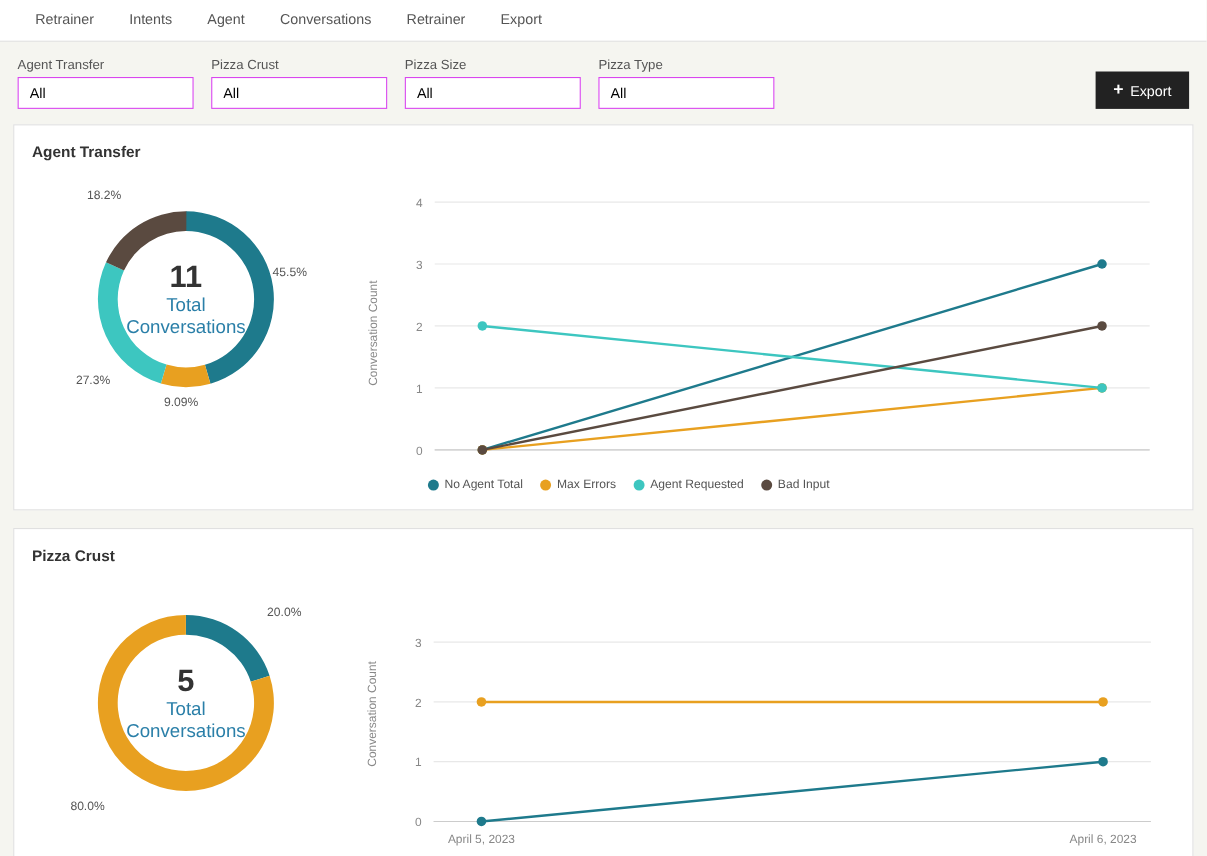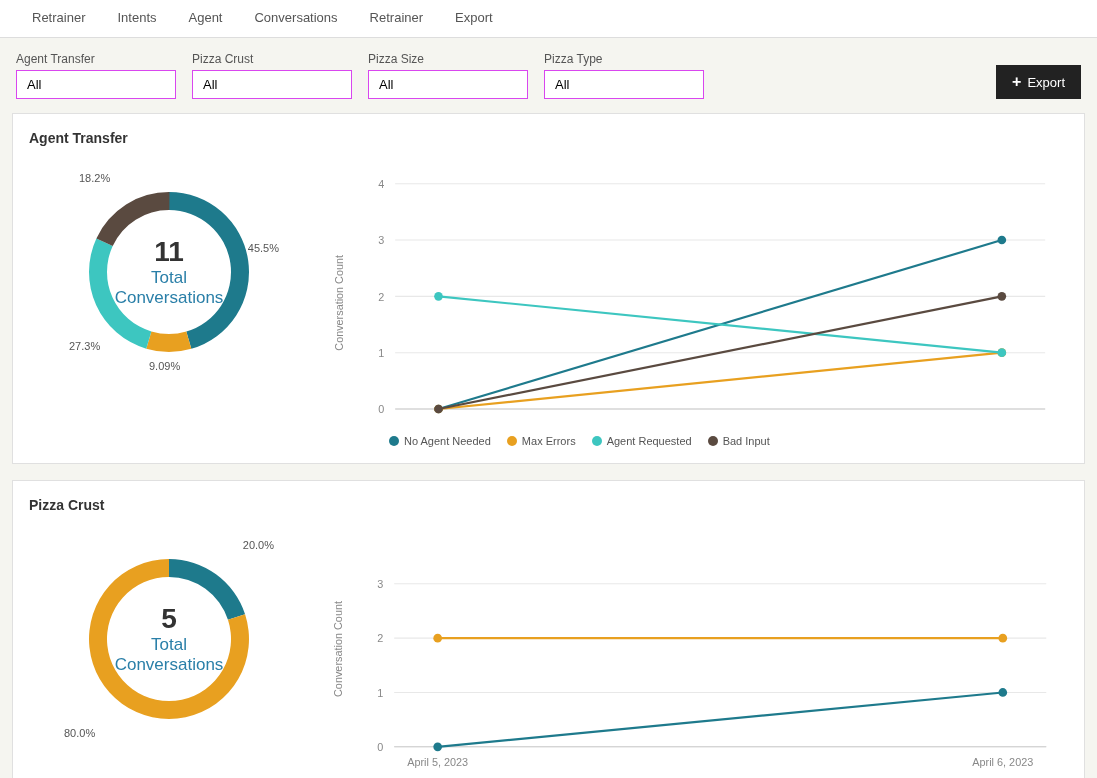--- a/index.html
+++ b/index.html
@@ -145,21 +145,21 @@
         <circle cx="620" cy="176" r="4" fill="#3dc6c0"></circle>
 
         <line x1="100" y1="228" x2="620" y2="124" stroke="#5a4a40" stroke-width="2"></line>
         <circle cx="100" cy="228" r="4" fill="#5a4a40"></circle>
         <circle cx="620" cy="124" r="4" fill="#5a4a40"></circle>
       </svg>
       
       <div class="legend" style="margin-left:60px;">
         <div class="legend-item">
           <div class="legend-dot" style="background:#1e7a8c;"></div>
-          <span>No Agent Needed</span>
+          <span>No Agent Total</span>
         </div>
         <div class="legend-item">
           <div class="legend-dot" style="background:#e8a020;"></div>
           <span>Max Errors</span>
         </div>
         <div class="legend-item">
           <div class="legend-dot" style="background:#3dc6c0;"></div>
           <span>Agent Requested</span>
         </div>
         <div class="legend-item">
@@ -169,21 +169,21 @@
       </div>
     </div>
   </div>
 </div>
 
 <div class="section">
   <div class="section-title">Pizza Crust</div>
   <div class="chart-row">
     <div class="donut-area">
       <div style="position:relative; width:220px; height:220px;">
-        <span style="position:absolute; top:10px; right:5px;" class="pct-label">20.0%</span>
+        <span style="position:absolute; top:22px; right:5px;" class="pct-label">20.0%</span>
         <span style="position:absolute; bottom:10px; left:5px;" class="pct-label">80.0%</span>
         <svg width="200" height="200" viewBox="0 0 200 200" style="position:absolute; top:10px; left:10px;" id="donut-svg-2">
         <path d="M 176.0845213036123 75.2786404500042 A 80 80 0 0 0 100 20 L 100 38 A 62 62 0 0 1 158.96550401029953 80.84094634875326 Z" fill="#1e7a8c"></path>
             <path d="M 99.99999999999999 20 A 80 80 0 1 0 176.0845213036123 75.2786404500042 L 158.96550401029953 80.84094634875326 A 62 62 0 1 1 99.99999999999999 38 Z" fill="#e8a020"></path>
           </svg>
         <div class="donut-center" style="position:absolute; top:50%; left:50%; transform:translate(-50%,-50%); text-align:center;">
           <div class="donut-number">5</div>
           <div class="donut-label">
             <div>Total</div>
             <div>Conversations</div>

